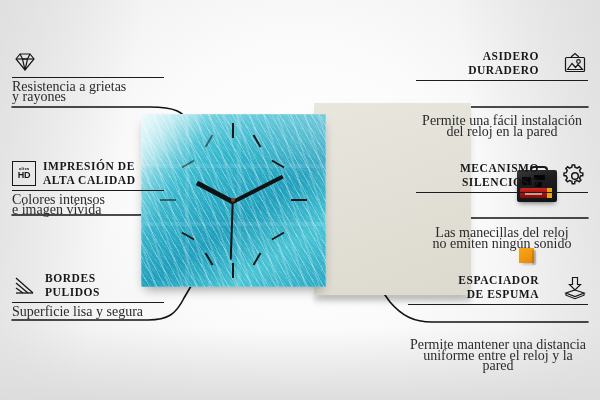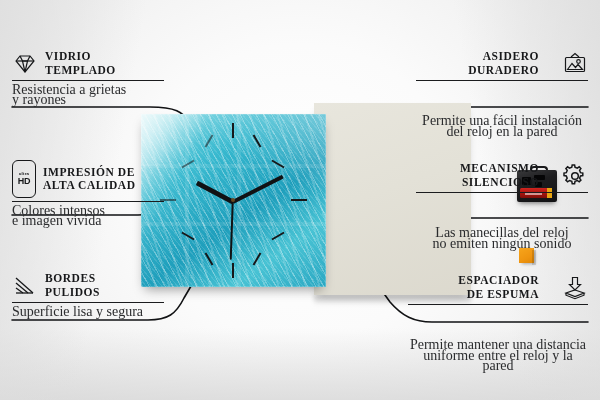--- a/index.html
+++ b/index.html
@@ -45,21 +45,21 @@
   .left .f-desc{text-align:left;}
   .right .f-head{justify-content:flex-end;gap:23px;}
   .right .f-titles{text-align:right;}
   .right .f-desc{text-align:center;margin-top:35px;}
 
   .icon{width:26px;height:24px;flex:0 0 26px;display:block;}
   .icon svg{display:block;}
 
   
   .hd-badge{
-    width:24px;height:38px;border:1.4px solid #17181a;border-radius:6px;
+    width:24px;height:25px;border:1.4px solid #17181a;border-radius:0;
     display:flex;flex-direction:column;align-items:center;justify-content:center;
     box-sizing:border-box;flex:0 0 24px;
   }
   .hd-badge .u{font-family:"Liberation Sans",sans-serif;font-size:4.4px;font-weight:bold;line-height:4.6px;letter-spacing:.2px;color:#17181a;}
   .hd-badge .h{font-family:"Liberation Sans",sans-serif;font-size:9px;font-weight:bold;line-height:9px;letter-spacing:-.2px;color:#17181a;}
 
   
   #photo{
     position:absolute;left:141px;top:100px;width:330px;height:205px;
   }
@@ -215,24 +215,20 @@
     <div class="f-head">
       <span class="icon">
         <svg viewBox="0 0 26 24" width="26" height="24" fill="none" stroke="#17181a" stroke-width="1.2">
           <path d="M4 9 L8 4 H18 L22 9 L13 20 Z"></path>
           <path d="M4 9 H22"></path>
             <path d="M8 4 L10.5 9 L13 20"></path>
             <path d="M18 4 L15.5 9 L13 20"></path>
             <path d="M10.5 9 H15.5"></path>
         </svg>
       </span>
-      <span class="f-titles">
-        <span>VIDRIO</span><br>
-        <span>TEMPLADO</span>
-      </span>
     </div>
     <div class="f-rule"></div>
     <div class="f-desc">
       <span>Resistencia a grietas</span><br>
       <span>y rayones</span>
     </div>
   </div>
 
   <div class="feature left" style="left:12px;top:160px;width:152px;">
     <div class="f-head">

